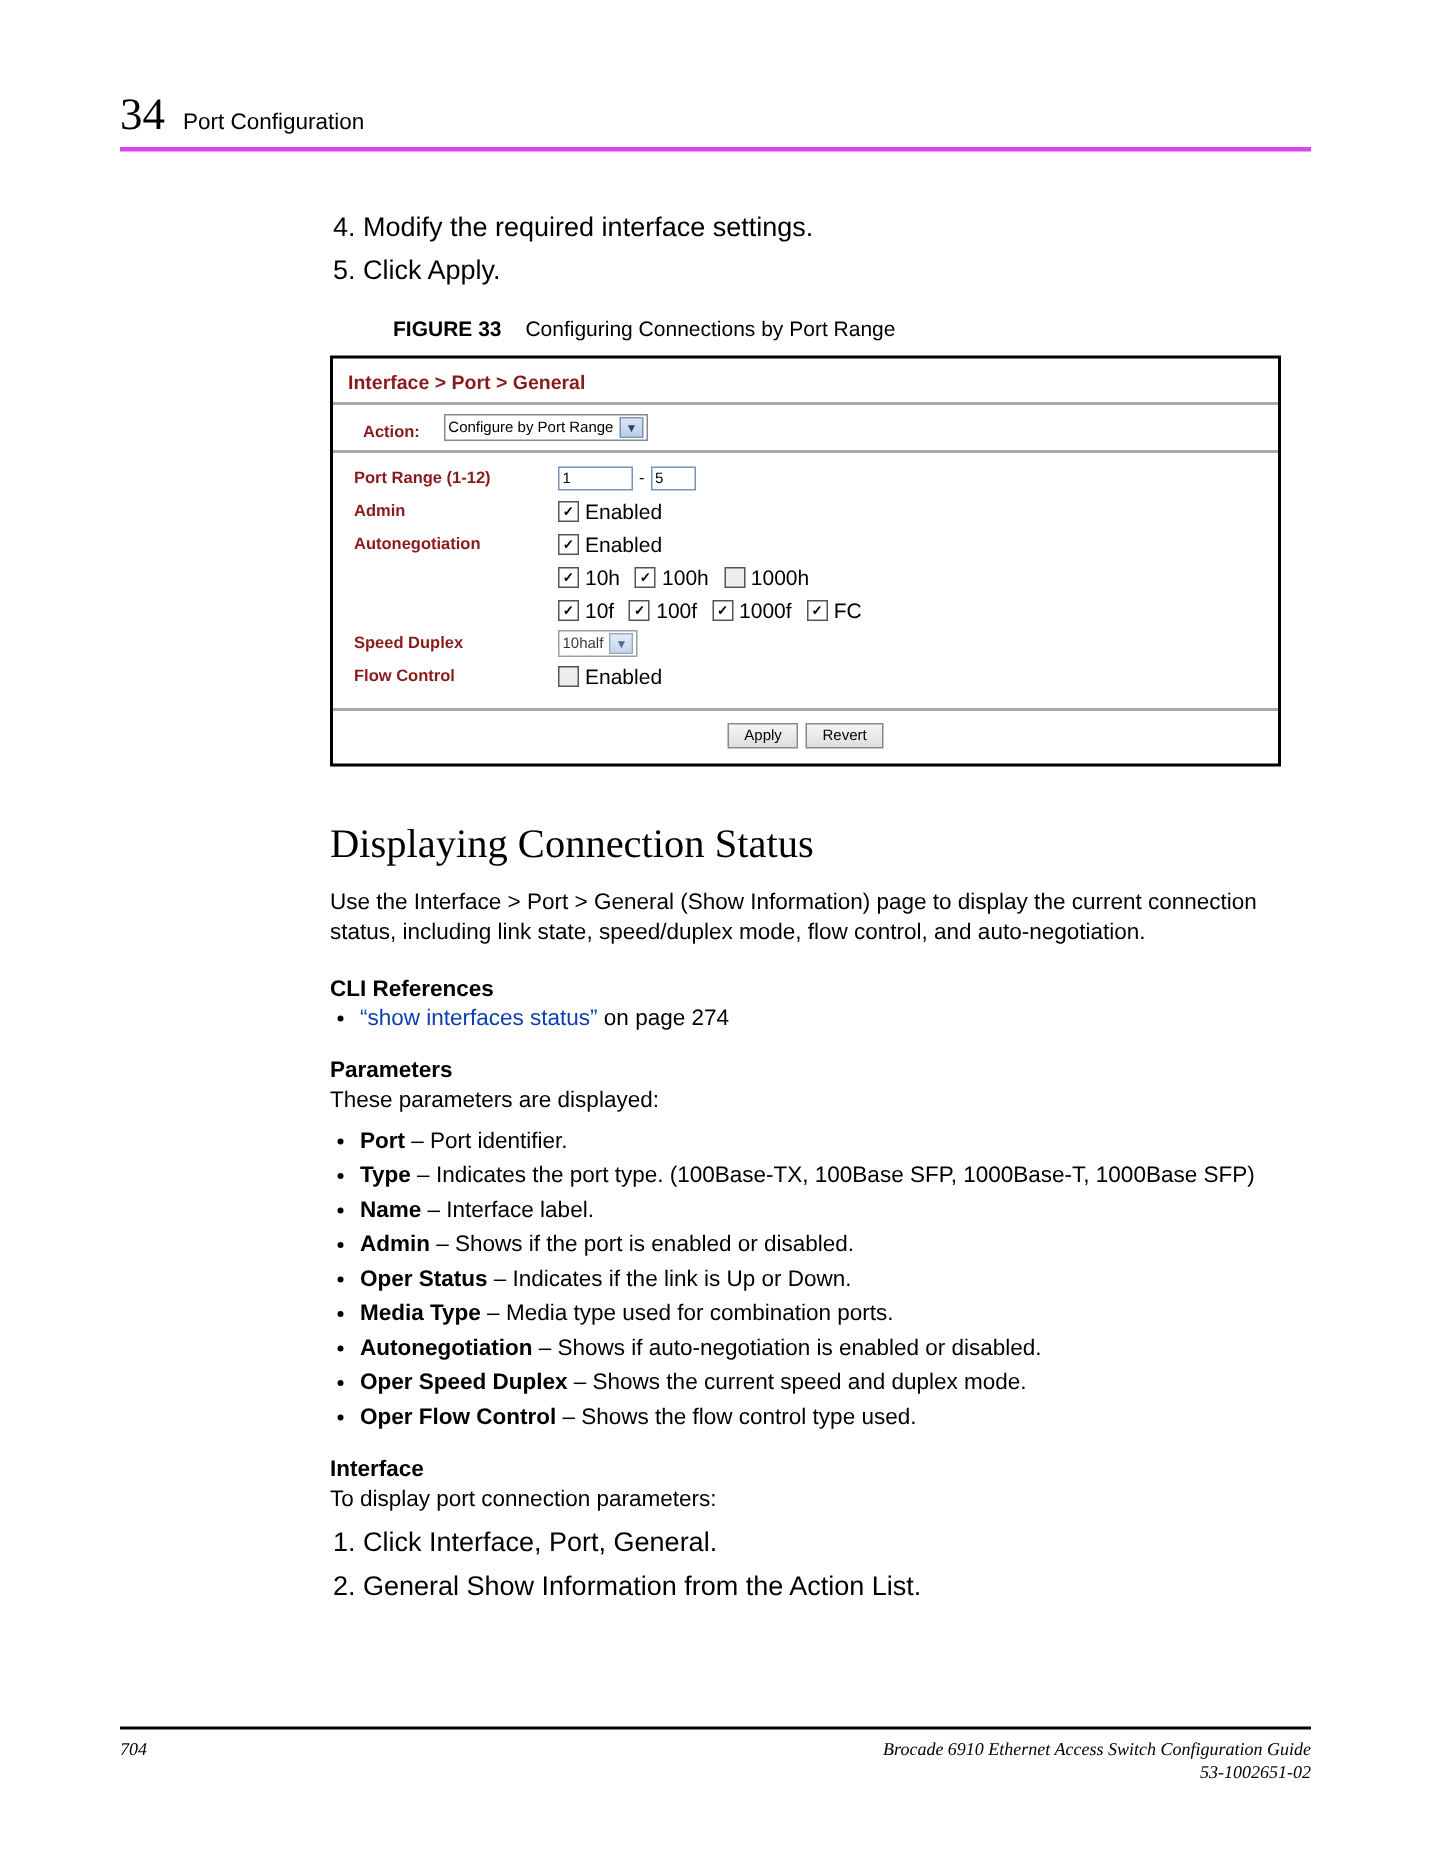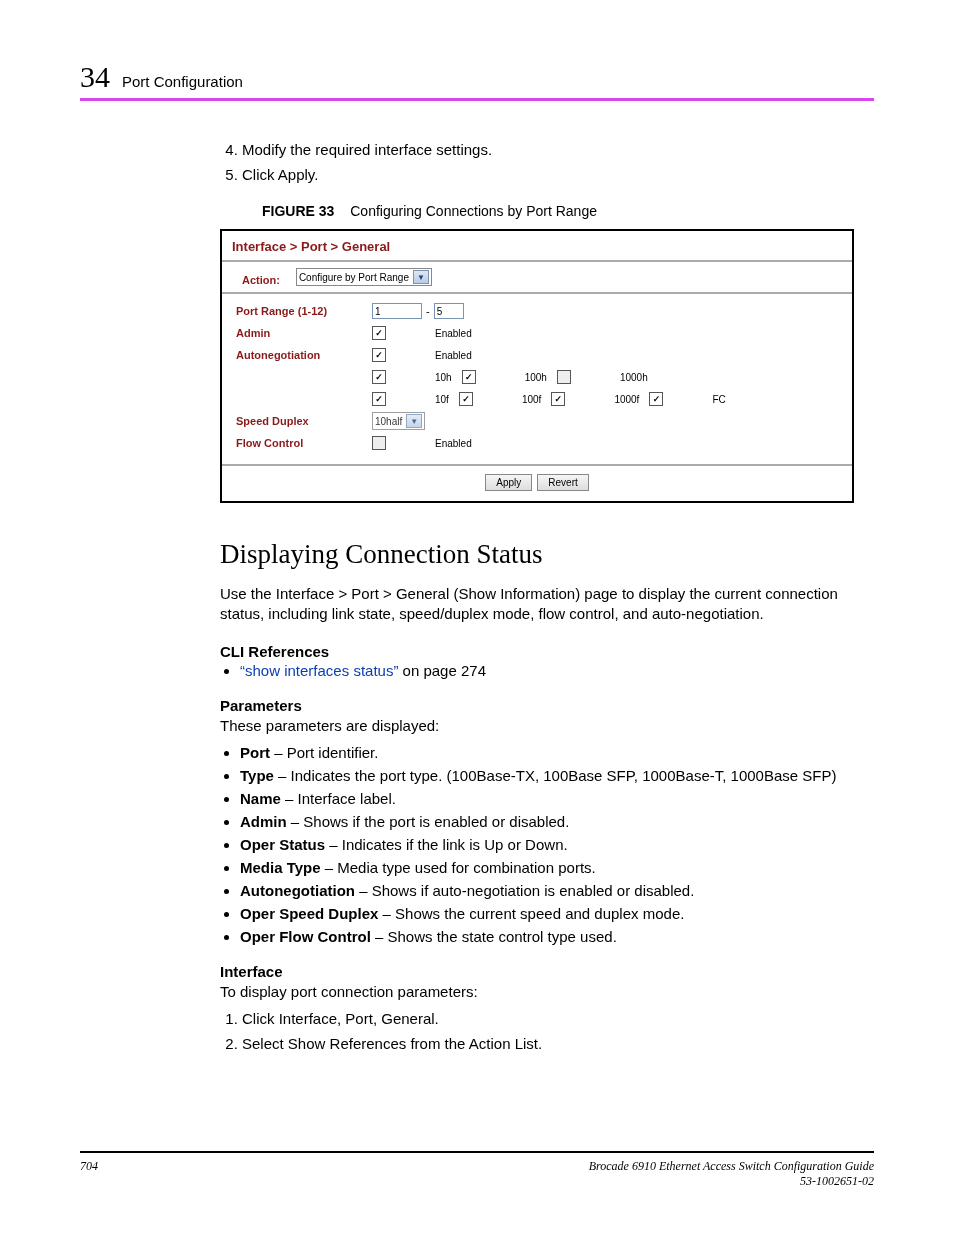--- a/index.html
+++ b/index.html
@@ -31,21 +31,21 @@
   .chapter-title {
     font-size: 15px;
   }
   .content {
     margin-left: 140px;
     margin-right: 20px;
   }
   ol.steps {
     margin: 0 0 20px 0;
     padding-left: 22px;
-    font-size: 15px;
+    font-size: 18px;
   }
   ol.steps li {
     margin-bottom: 8px;
   }
   .figure-label {
     font-size: 14px;
     margin-bottom: 10px;
   }
   .figure-label .figlabel {
     font-weight: bold;
@@ -137,23 +137,22 @@
     line-height: 1;
   }
   .ss-chk.checked::before {
     content: "✓";
     font-weight: bold;
   }
   .ss-chk.unchecked {
     background: #eee;
   }
   .ss-chklabel {
-    font-size: 10px;
+    font-size: 14px;
     margin-right: 10px;
-    margin-left: 45px;
   }
   .ss-buttons {
     text-align: center;
     padding: 8px 0 10px 0;
   }
   .ss-btn {
     display: inline-block;
     border: 1px solid #888;
     background: linear-gradient(#f6f6f6, #ddd);
     font-size: 10px;
@@ -322,28 +321,28 @@
     <p class="body" style="margin-bottom:8px;">These parameters are displayed:</p>
     <ul class="bullets">
       <li><span class="bold">Port</span><span> – Port identifier.</span></li>
       <li><span class="bold">Type</span><span> – Indicates the port type. (100Base-TX, 100Base SFP, 1000Base-T, 1000Base SFP)</span></li>
       <li><span class="bold">Name</span><span> – Interface label.</span></li>
       <li><span class="bold">Admin</span><span> – Shows if the port is enabled or disabled.</span></li>
       <li><span class="bold">Oper Status</span><span> – Indicates if the link is Up or Down.</span></li>
       <li><span class="bold">Media Type</span><span> – Media type used for combination ports.</span></li>
       <li><span class="bold">Autonegotiation</span><span> – Shows if auto-negotiation is enabled or disabled.</span></li>
       <li><span class="bold">Oper Speed Duplex</span><span> – Shows the current speed and duplex mode.</span></li>
-      <li><span class="bold">Oper Flow Control</span><span> – Shows the state control type used.</span></li>
+      <li><span class="bold">Oper Flow Control</span><span> – Shows the flow control type used.</span></li>
     </ul>
 
     <div class="subhead">Interface</div>
     <p class="body" style="margin-bottom:8px;">To display port connection parameters:</p>
     <ol class="steps">
       <li>Click Interface, Port, General.</li>
-      <li>Select Show References from the Action List.</li>
+      <li>General Show Information from the Action List.</li>
     </ol>
 
   </div>
 </div>
 
 <div class="footer">
   <span>704</span>
   <span class="right">
     <span>Brocade 6910 Ethernet Access Switch Configuration Guide</span><br>
     <span>53-1002651-02</span>

